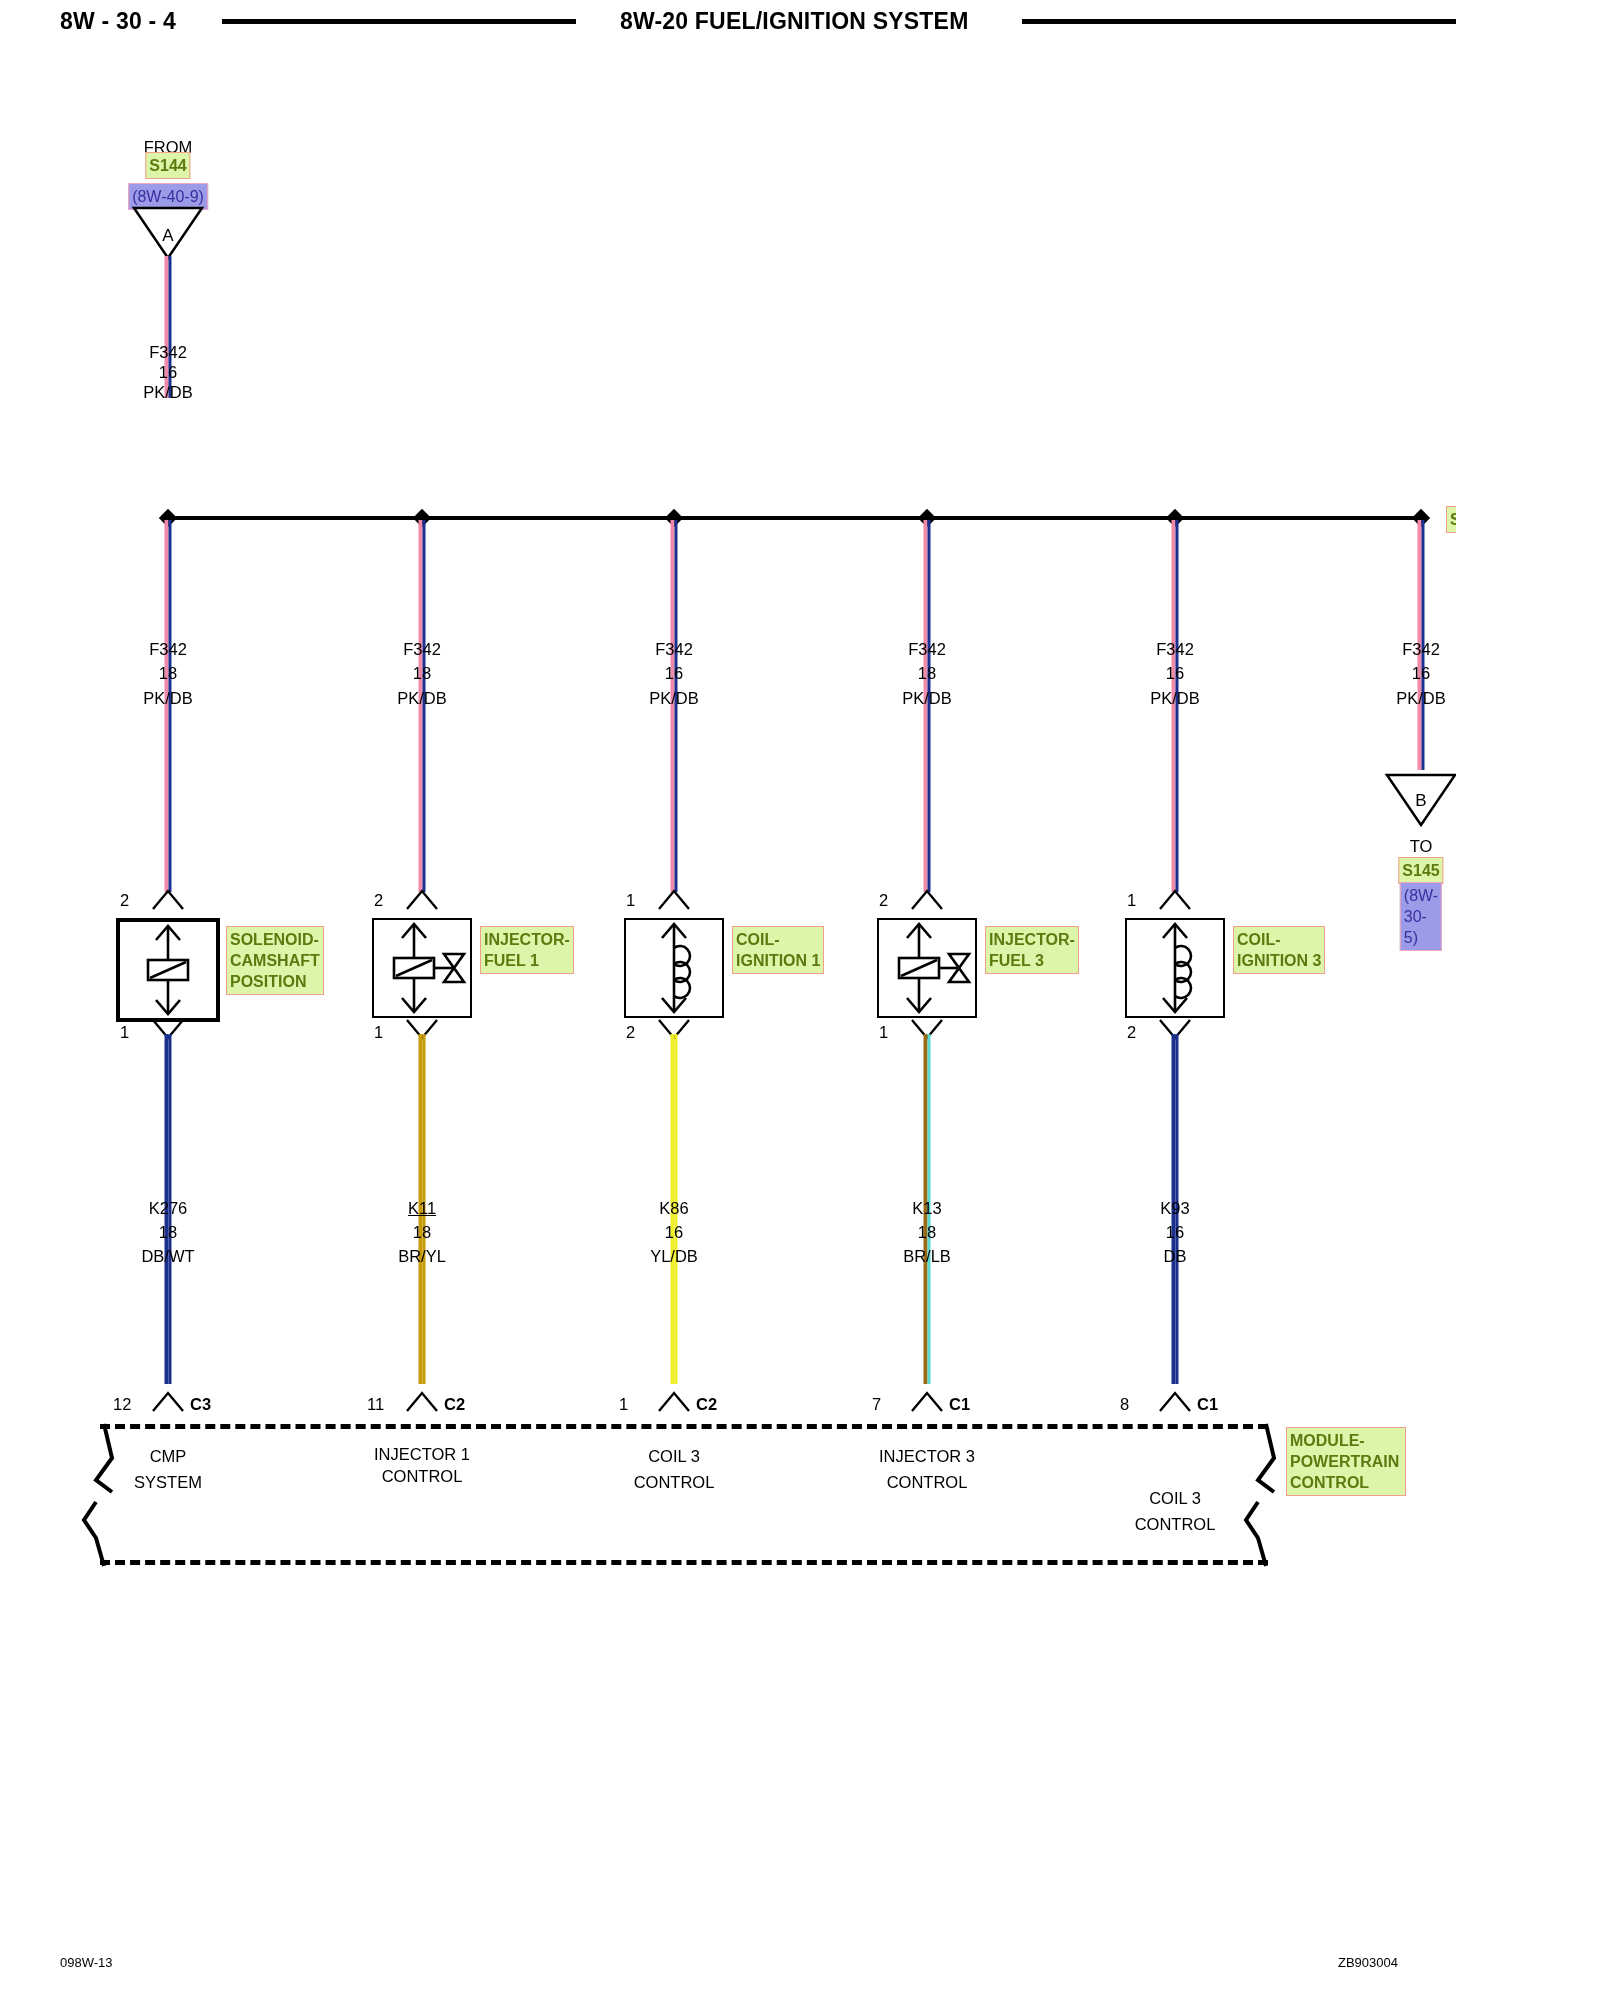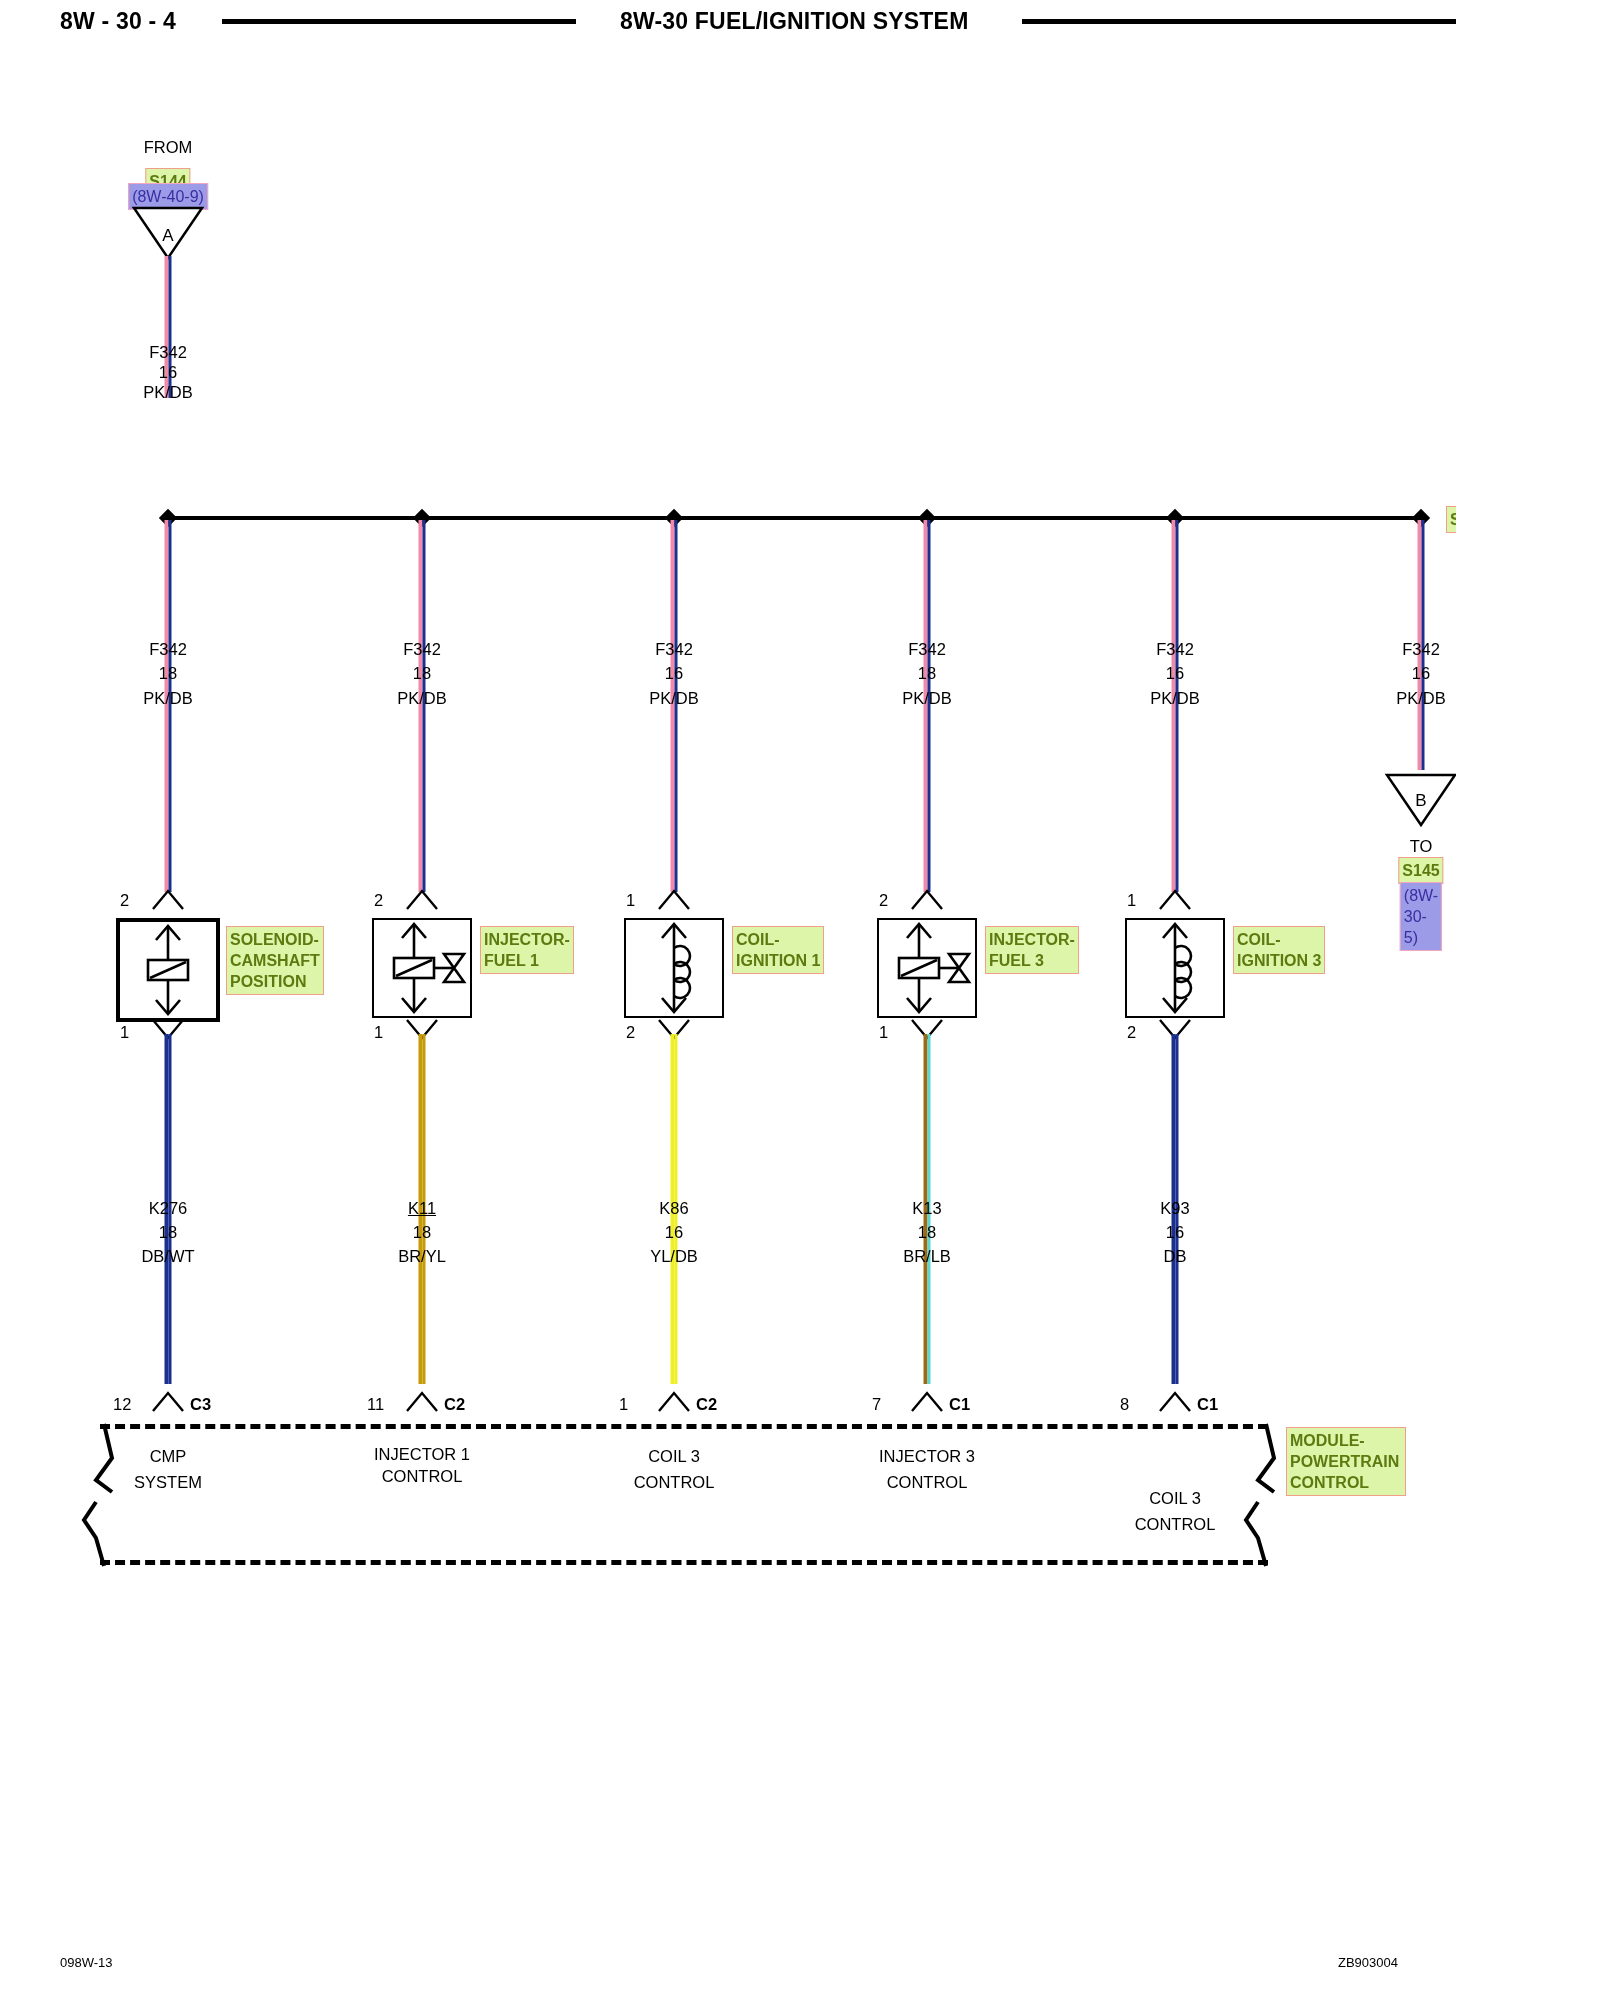--- a/index.html
+++ b/index.html
@@ -143,27 +143,27 @@
   svg { display: block; overflow: visible; }
 </style>
 </head>
 <body>
 
 <div id="page">
 
   <div id="header">
     <div class="hdr-text" id="hdr-left">8W - 30 - 4</div>
     <div class="hdr-rule" id="hdr-rule-left"></div>
-    <div class="hdr-text" id="hdr-center">8W-30 FUEL/IGNITION SYSTEM</div>
+    <div class="hdr-text" id="hdr-center">8W-20 FUEL/IGNITION SYSTEM</div>
     <div class="hdr-rule" id="hdr-rule-right"></div>
     <div class="hdr-text" id="hdr-right">ZB</div>
   </div>
 
   <div class="lbl ctr" style="left:168px; top:137px;">FROM</div>
-  <div class="hl olive ctr" style="left:168px; top:168px;">S144</div>
+  <div class="hl olive ctr" style="left:168px; top:152px;">S144</div>
   <div class="hl purple ctr" style="left:168px; top:183px;">(8W-40-9)</div>
 
   <div style="position:absolute; left:168px; top:205px; transform:translateX(-50%);">
     <svg width="72" height="56" viewBox="0 0 72 56">
       <polygon points="2,3 70,3 36,53" fill="#ffffff" stroke="#000000" stroke-width="2.5"></polygon>
       <text x="36" y="36" font-family="Liberation Sans, sans-serif" font-size="17" text-anchor="middle" fill="#000">A</text>
     </svg>
   </div>
   <div class="lbl ctr" style="left:168px; top:213px; font-size:0;">A</div>
 

